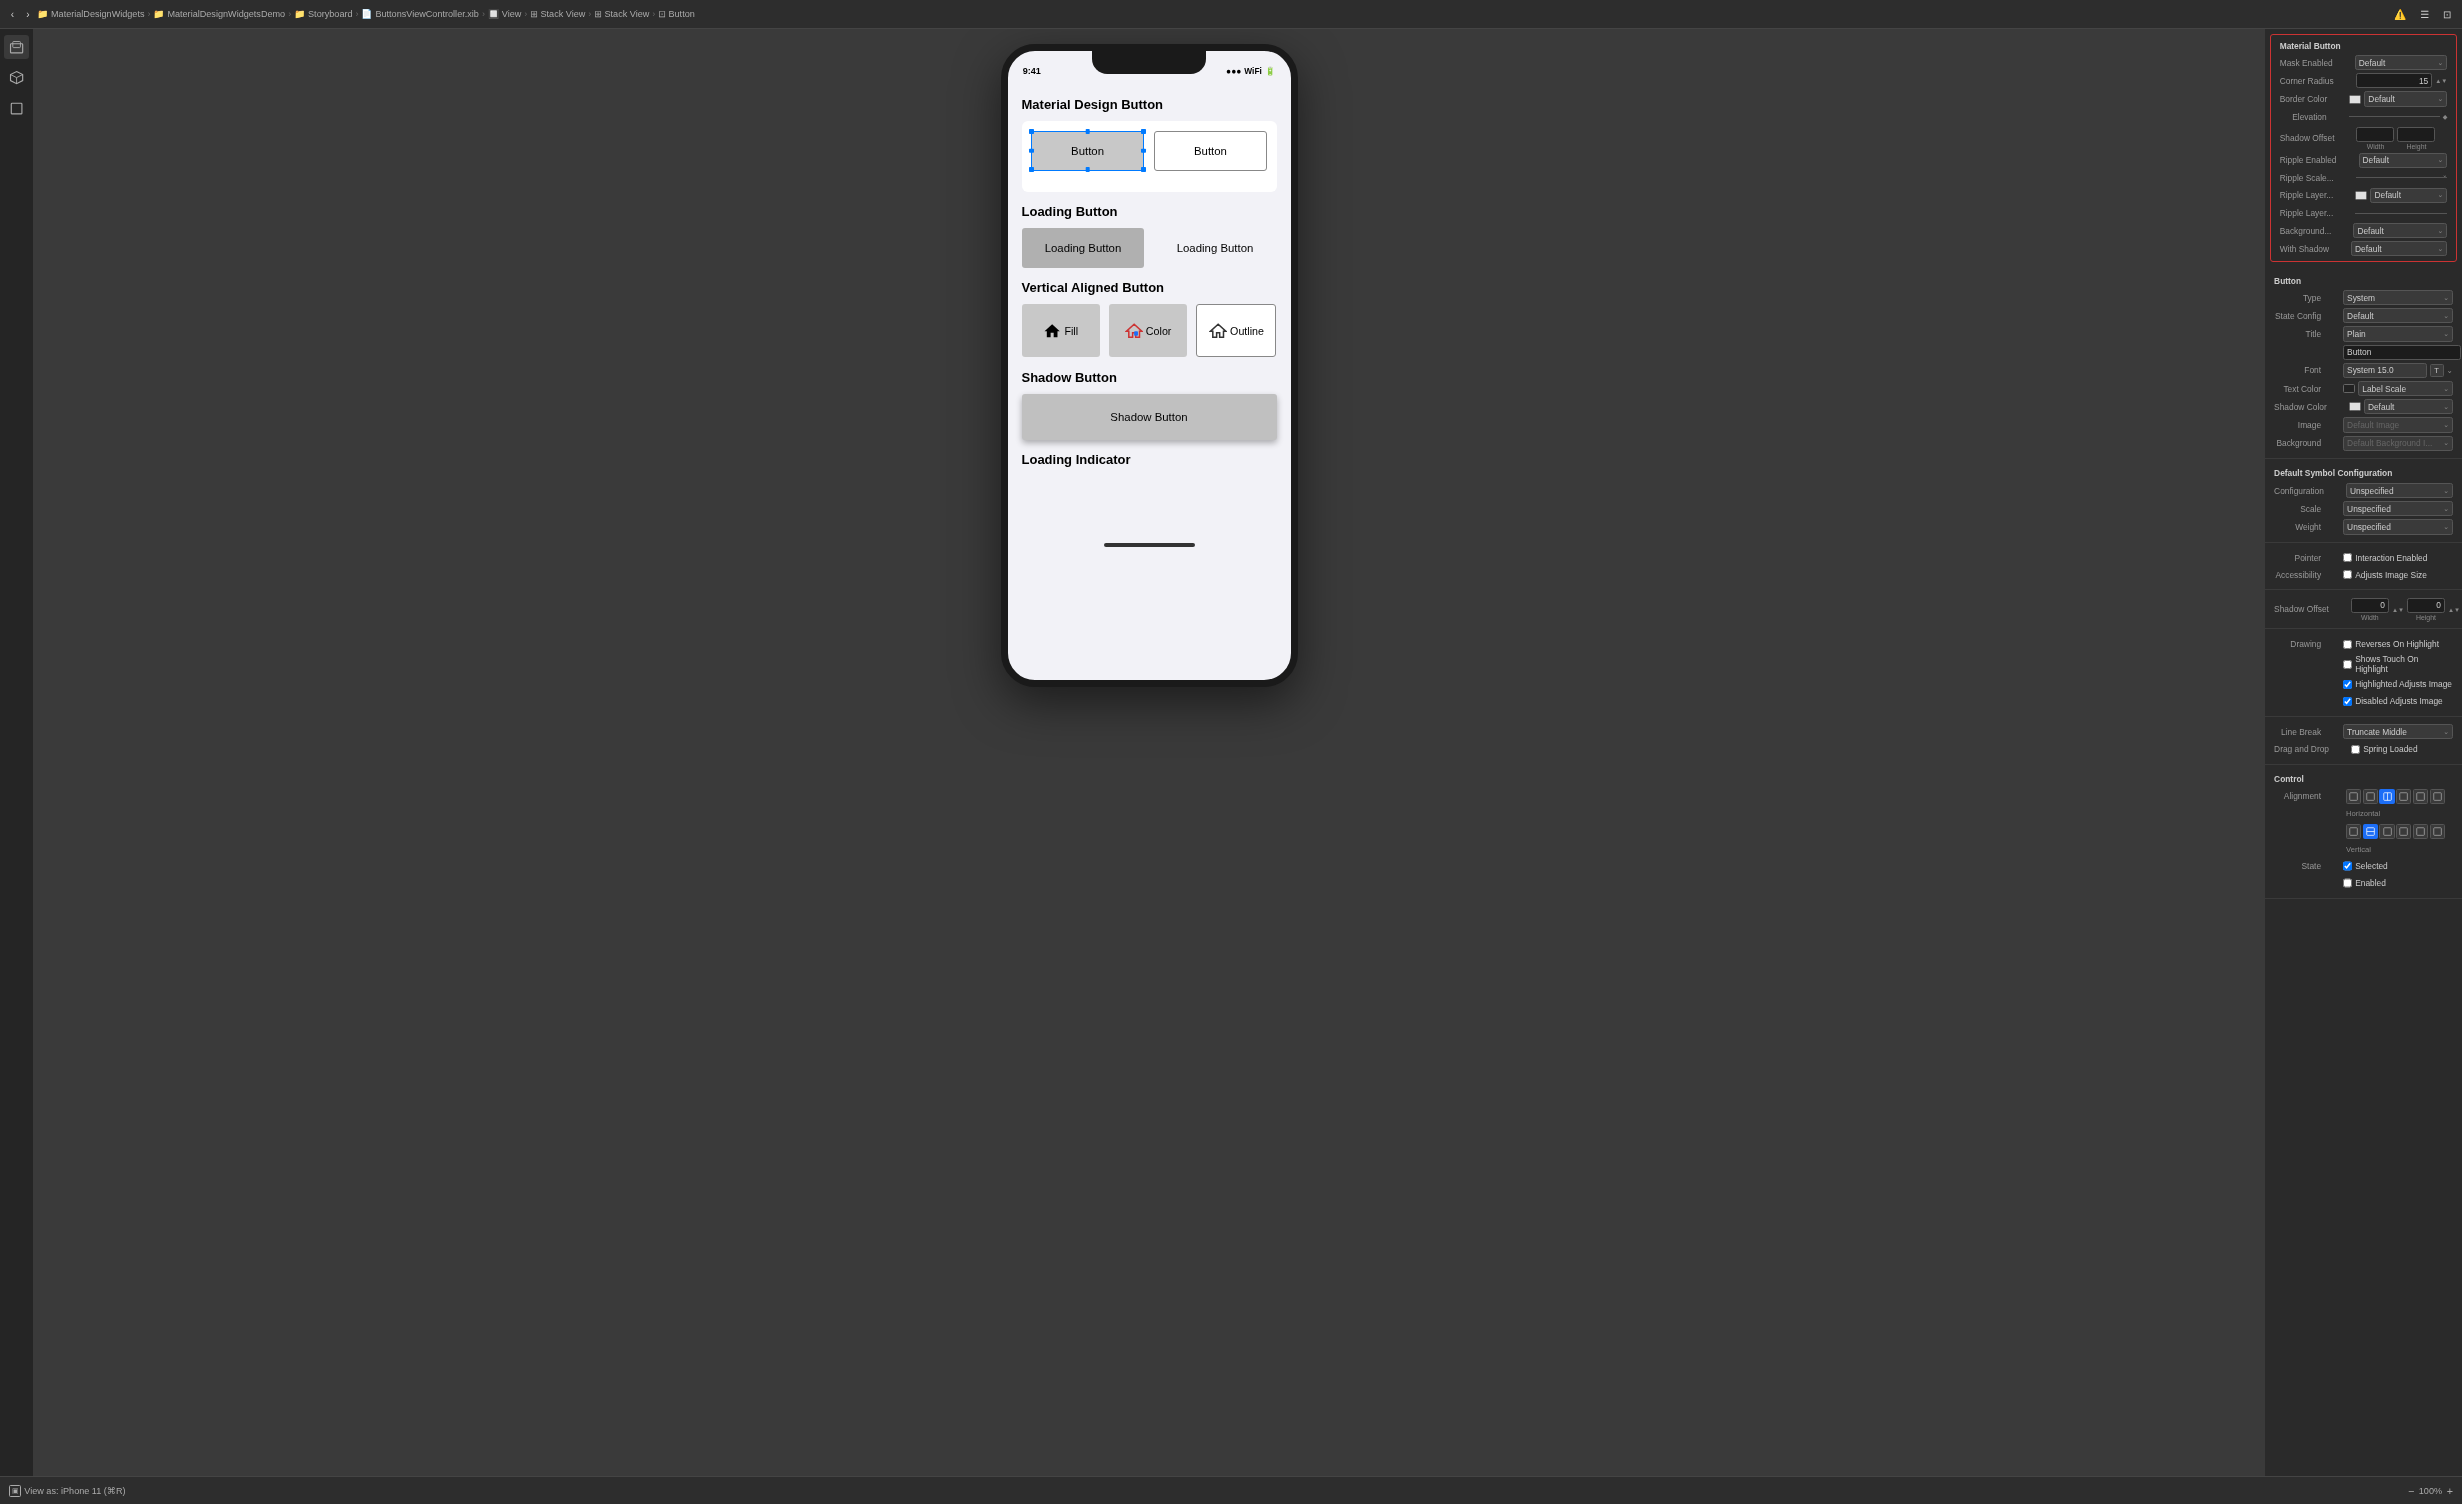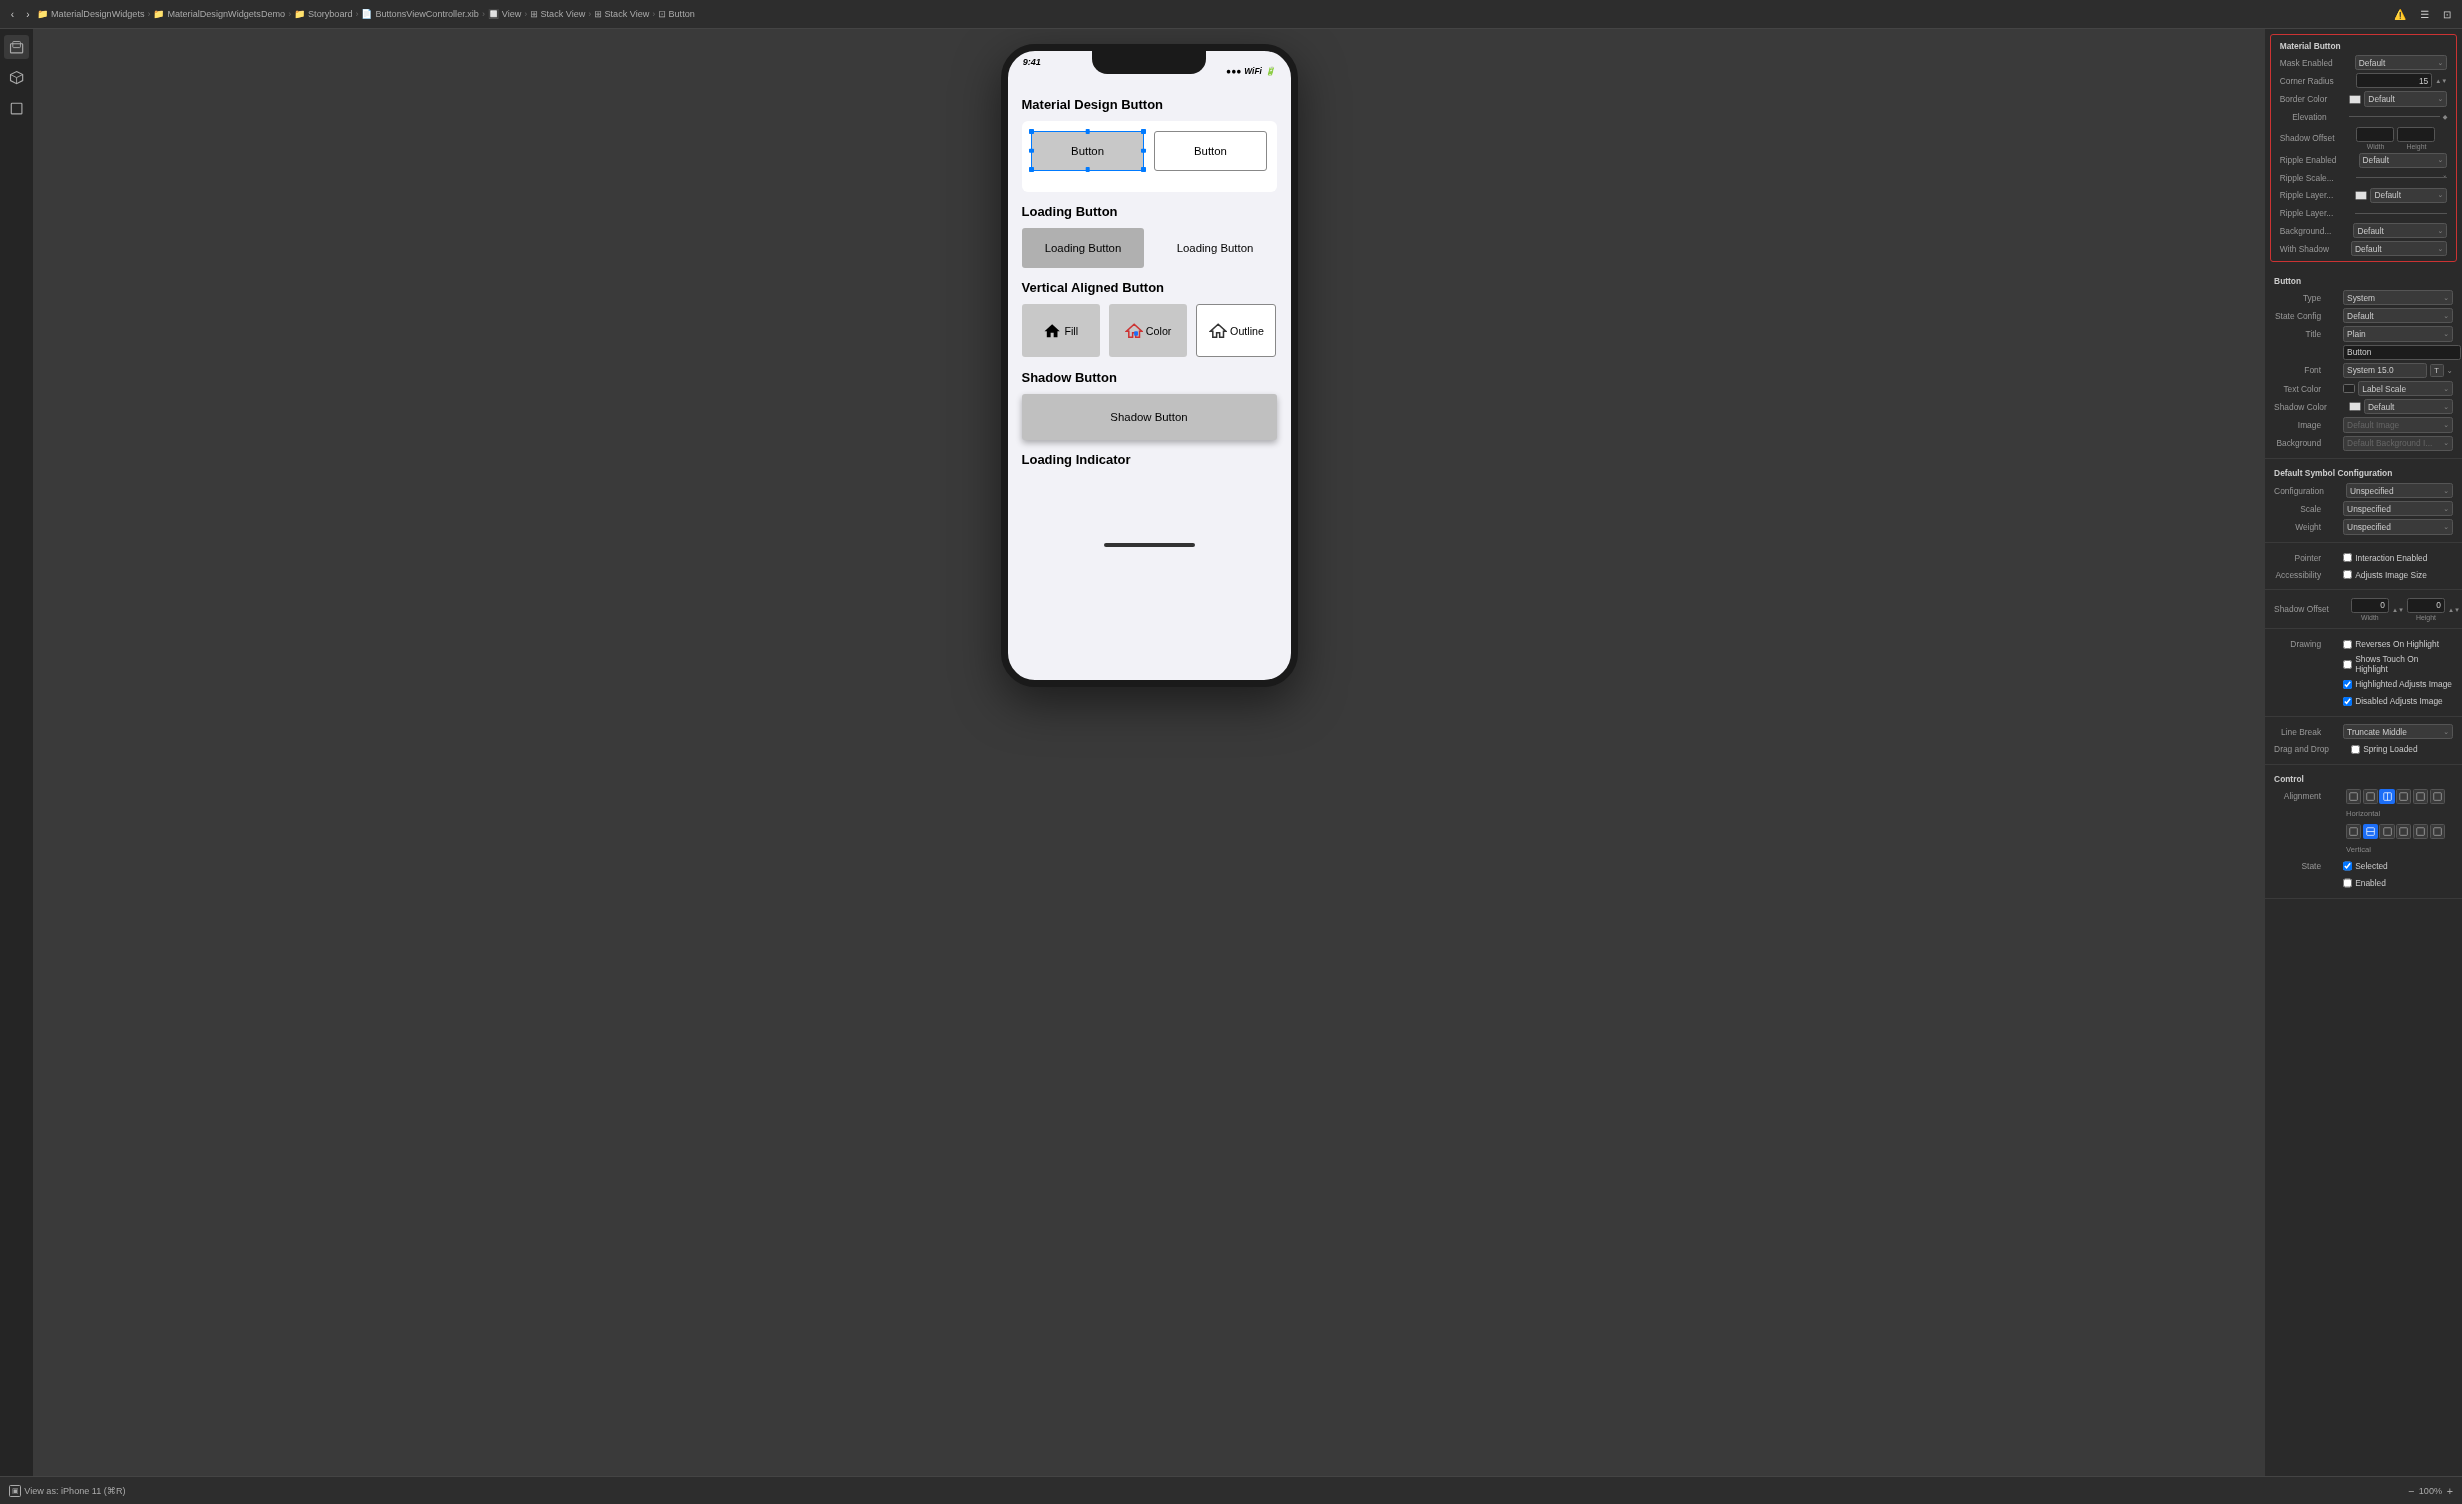--- a/index.html
+++ b/index.html
@@ -109,26 +109,26 @@
       transform: translateX(-50%);
       width: 114px;
       height: 23px;
       background: #1a1a1a;
       border-radius: 0 0 15.2px 15.2px;
       z-index: 10;
     }
     .phone-status-bar {
       display: flex;
       justify-content: space-between;
+      align-items: center;
       padding: 6.1px 15.2px 0;
       font-size: 9.1px;
       font-weight: 600;
       color: #000;
       height: 34px;
-      font-style: italic;
     }
     .phone-content {
       padding: 0 14px;
       overflow-y: auto;
       height: calc(100% - 34px);
     }
 
     .section-title {
       font-size: 13px;
       font-weight: 600;

